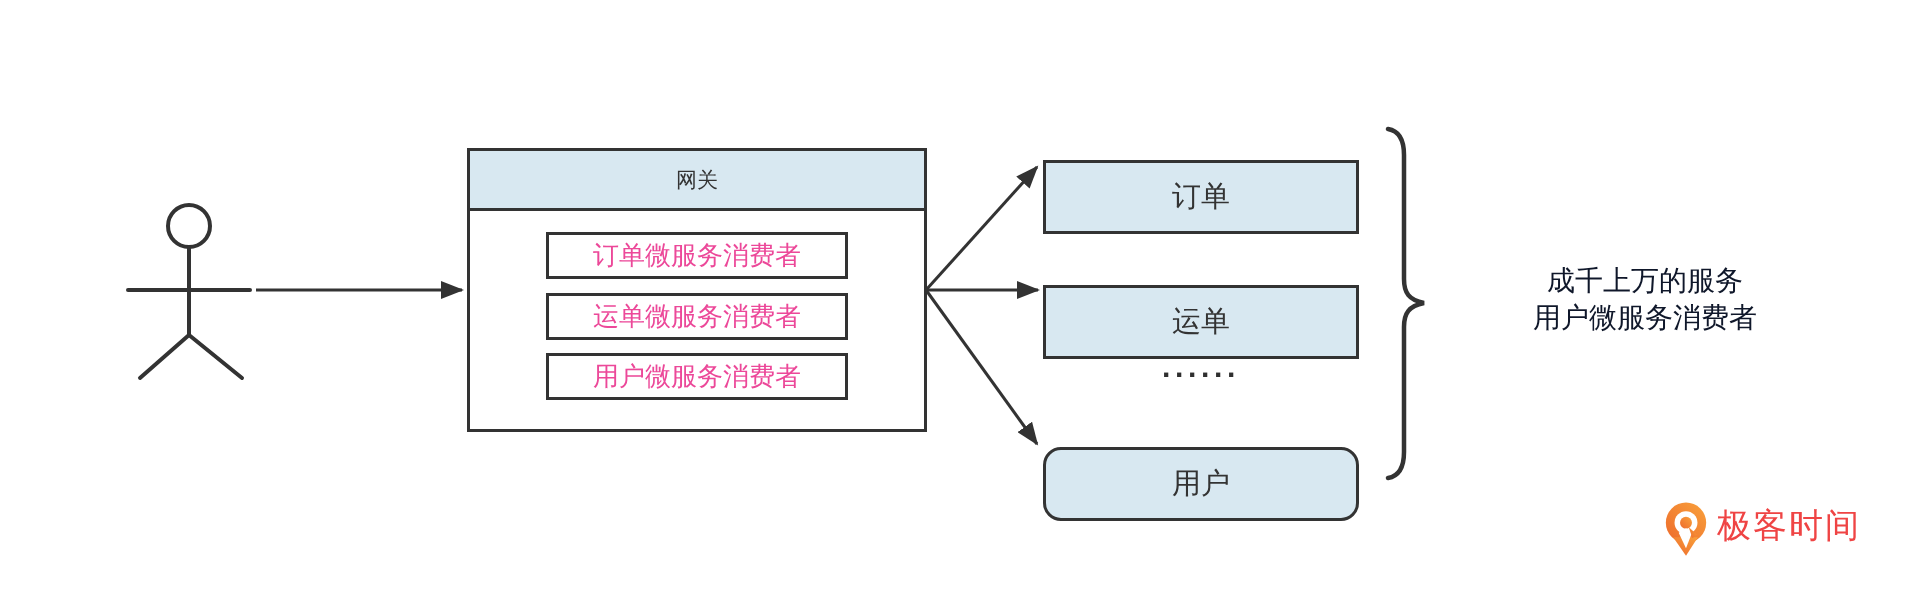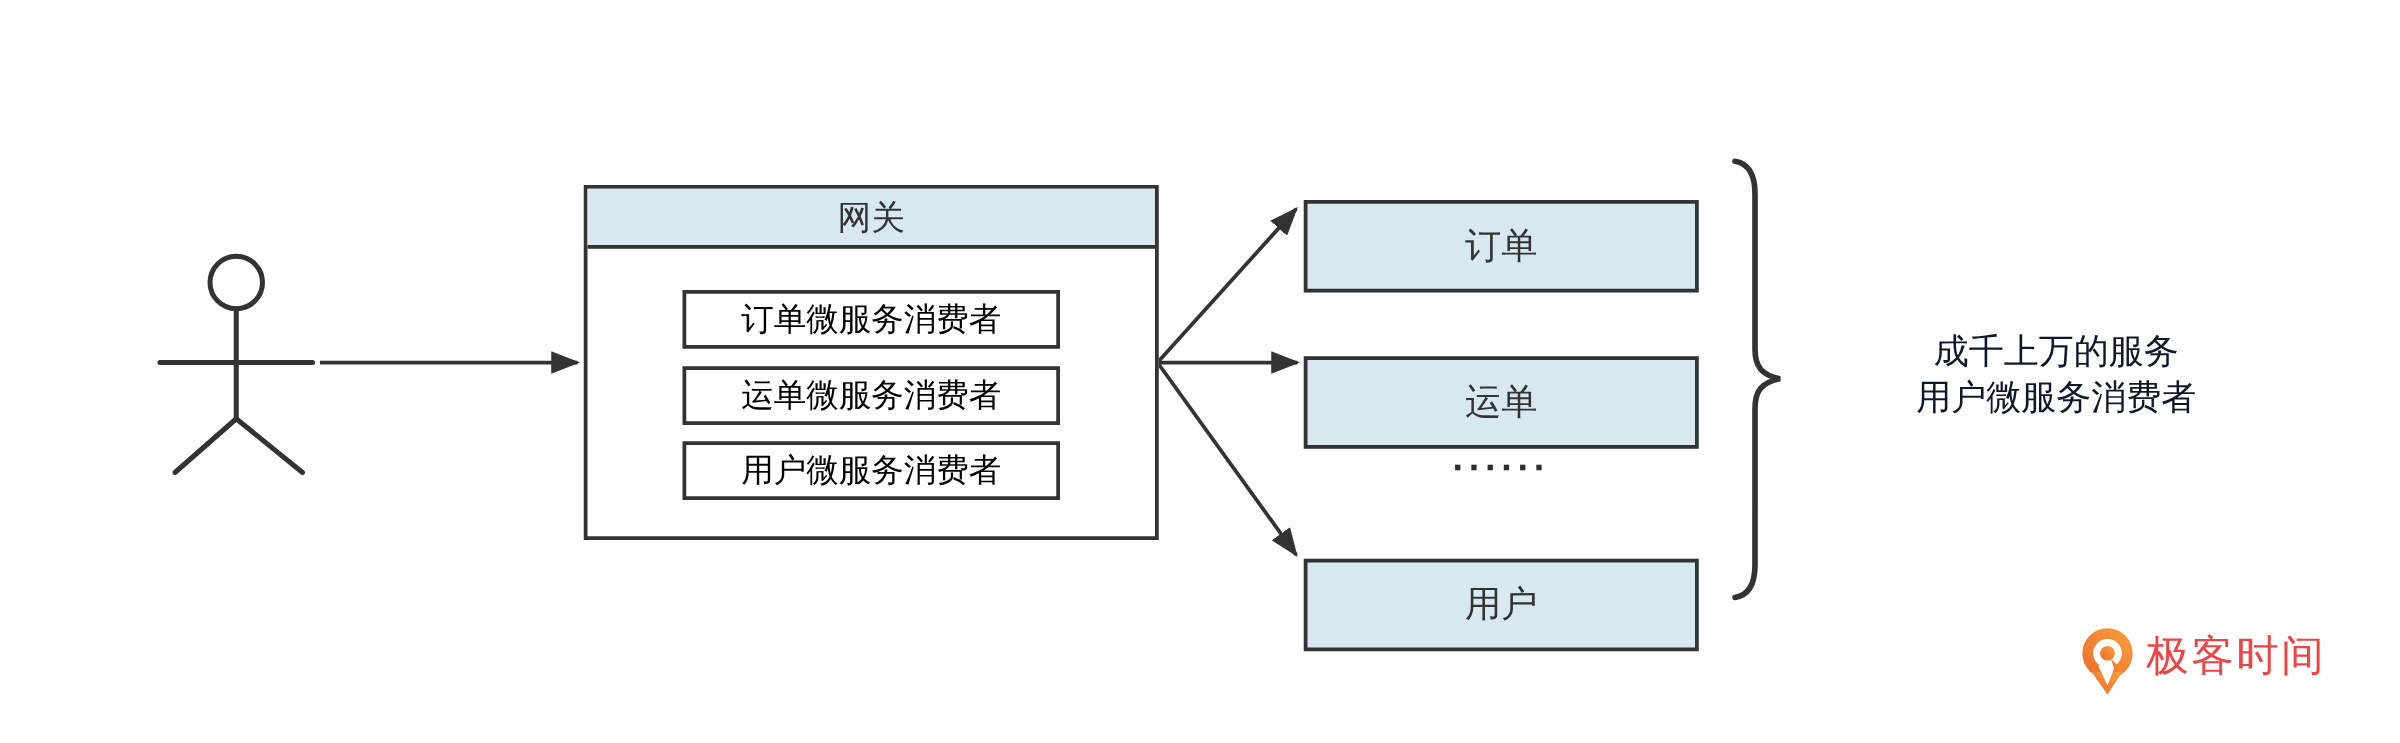--- a/index.html
+++ b/index.html
@@ -20,42 +20,42 @@
   
   .gateway {
     position: absolute;
     left: 467px; top: 148px;
     width: 460px; height: 284px;
     border: 3px solid #333333;
     box-sizing: border-box;
     background: #ffffff;
   }
   .gateway-header {
-    height: 48px;
+    height: 60px;
     background: #d8e8f1;
     border-bottom: 3px solid #333333;
     box-sizing: border-box;
     display: flex;
     align-items: center;
     justify-content: center;
-    font-size: 27px;
+    font-size: 21px;
     color: #333333;
   }
   .consumer-box {
     position: absolute;
     left: 76px;
     width: 302px; height: 47px;
     border: 3px solid #333333;
     box-sizing: border-box;
     background: #ffffff;
     display: flex;
     align-items: center;
     justify-content: center;
     font-size: 26px;
-    color: #000000;
+    color: #ec4899;
   }
   .consumer-1 { top: 81px; }
   .consumer-2 { top: 142px; }
   .consumer-3 { top: 202px; }
   
   .service-box {
     position: absolute;
     left: 1043px;
     width: 316px; height: 74px;
     border: 3px solid #333333;
@@ -63,21 +63,21 @@
     background: #d8e8f1;
     display: flex;
     align-items: center;
     justify-content: center;
     font-size: 29px;
     color: #333333;
     margin-top: 32px;
   }
   .service-1 { top: 128px; }
   .service-2 { top: 253px; font-family: Liberation Serif, serif; }
-  .service-3 { top: 415px; }
+  .service-3 { top: 415px; border-radius: 18px; }
   .ellipsis-row {
     position: absolute;
     left: 1043px; top: 355px;
     width: 316px; height: 40px;
     display: flex;
     align-items: center;
     justify-content: center;
     font-size: 30px;
     font-weight: bold;
     letter-spacing: 3px;

